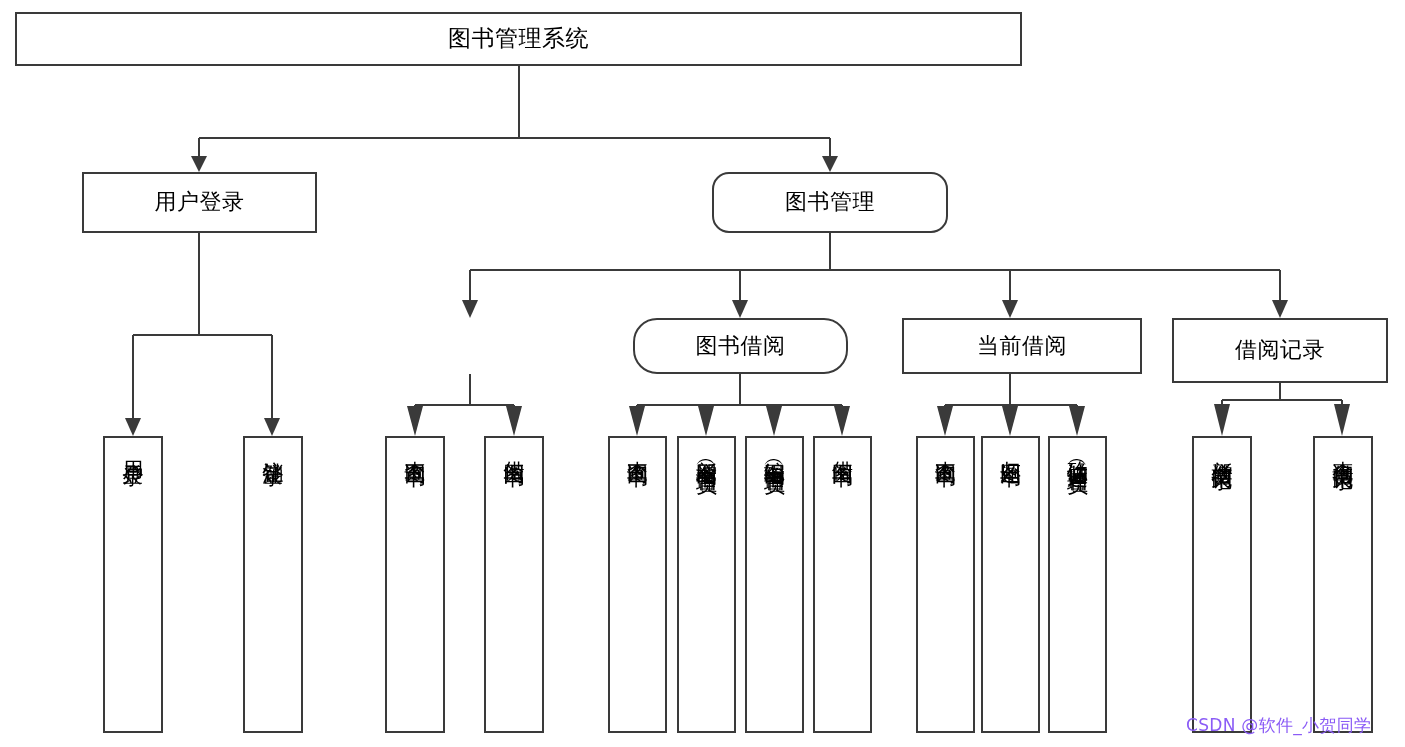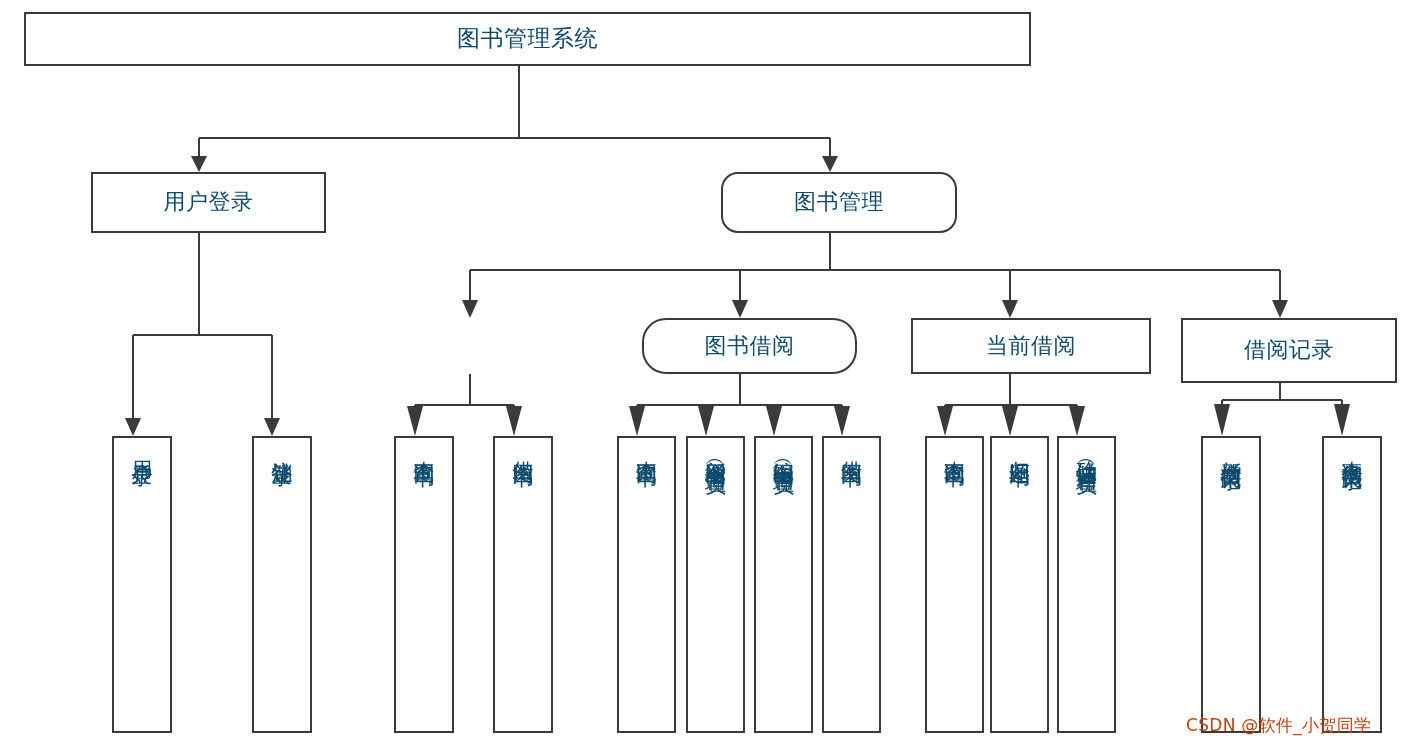--- a/index.html
+++ b/index.html
@@ -20,22 +20,21 @@
   }
   
   .node {
     position: absolute;
     box-sizing: border-box;
     border: 2px solid #3a3a3a;
     background: #ffffff;
     display: flex;
     align-items: center;
     justify-content: center;
-    color: #0c4a6e;
-    margin-left: 9px;
+    color: #000000;
   }
   .node-label {
     display: block;
     text-align: center;
     line-height: 1.12;
     letter-spacing: 0.5px;
     white-space: nowrap;
   }
   
   .node.h .node-label {
@@ -75,21 +74,21 @@
   #wires polygon {
     fill: #3a3a3a;
     stroke: none;
   }
   
   .watermark {
     position: absolute;
     left: 1186px;
     top: 714px;
     font-size: 17px;
-    color: #c2410c;
+    color: #8b5cf6;
     font-family: "DejaVu Sans", "Liberation Sans", sans-serif;
     white-space: nowrap;
     letter-spacing: 0.3px;
   }
 </style>
 </head>
 <body>
 
 <div id="canvas">
 

